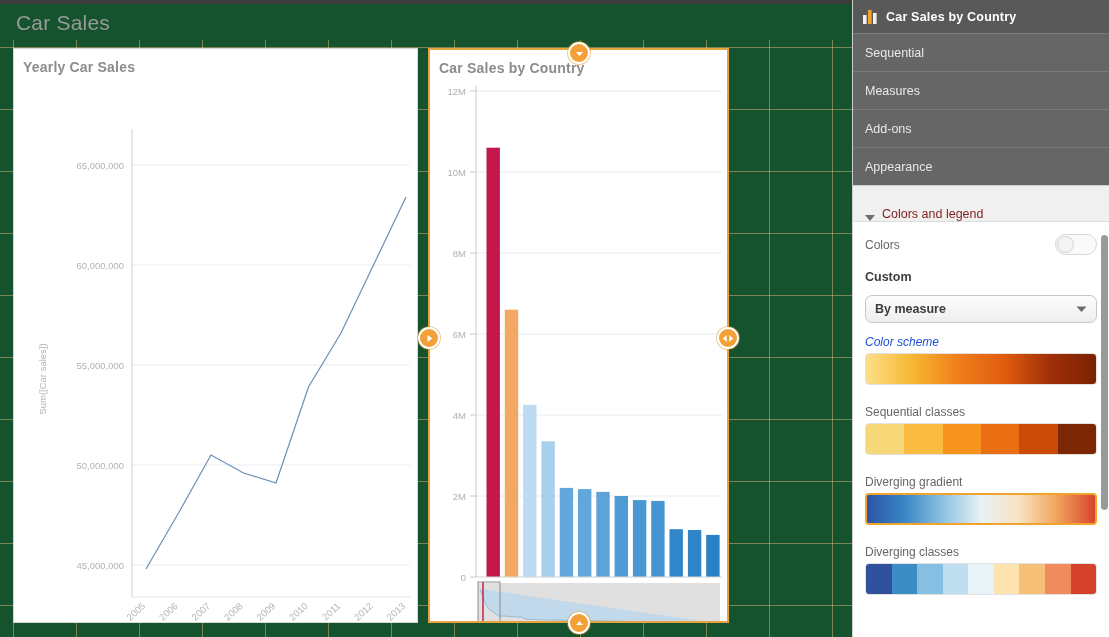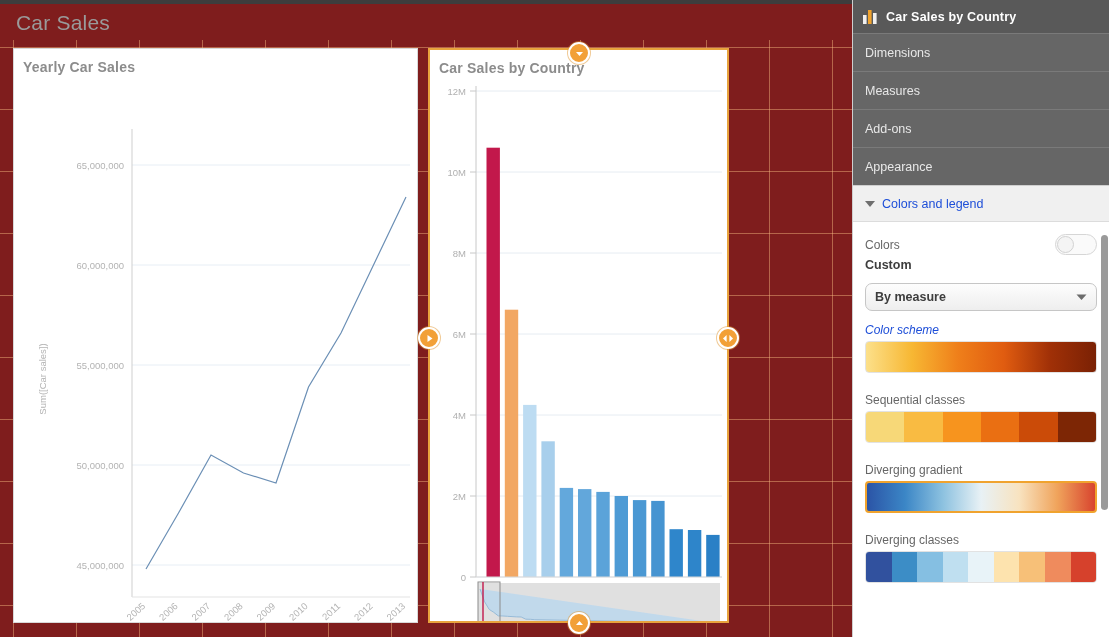--- a/index.html
+++ b/index.html
@@ -8,21 +8,21 @@
     font-family: "Liberation Sans", sans-serif;
     background: #ffffff;
     overflow: hidden;
   }
   #app { position: relative; width: 1109px; height: 637px; display: flex; }
 
   
   .workspace {
     position: relative;
     width: 852px; height: 637px;
-    background: #7f1d1d;
+    background: #14532d;
     overflow: hidden;
   }
   .topbar {
     position: absolute; left: 0; top: 0; width: 852px; height: 4px;
     background: #3d3d3d;
   }
   .sheet-title {
     position: absolute; left: 16px; top: 11px;
     font-size: 21px; color: #9a9a9a; font-weight: 400;
     letter-spacing: .2px;
@@ -79,39 +79,39 @@
     display: flex; align-items: center; padding-left: 10px; gap: 8px;
   }
   .panel-header .ptitle { font-size: 12.5px; font-weight: bold; letter-spacing: .2px; }
   .acc-item {
     height: 38px; background: #666666; color: #e8e8e8;
     border-top: 1px solid #7a7a7a;
     display: flex; align-items: center; padding-left: 12px;
     font-size: 12.5px; cursor: pointer;
   }
   .acc-open {
-    height: 37px; background: #f0f0f0; color: #1d4ed8;
+    height: 37px; background: #f0f0f0; color: #7f1d1d;
     border-top: 1px solid #cfcfcf; border-bottom: 1px solid #dcdcdc;
-    display: flex; align-items: center; padding-left: 12px; gap: 7px;
+    display: flex; align-items: flex-end; padding-left: 12px; gap: 7px;
     font-size: 12.5px; cursor: pointer;
   }
   .caret-dn { width: 0; height: 0; border-left: 5px solid transparent; border-right: 5px solid transparent; border-top: 6px solid #6e6e6e; }
   .panel-body { padding: 12px 12px 0 12px; position: relative; }
   .row-label { font-size: 12px; color: #666; }
   .row-flex { display: flex; align-items: center; justify-content: space-between; }
   .switch {
     width: 42px; height: 21px; border-radius: 11px;
     background: #fafafa; border: 1px solid #d6d6d6; position: relative;
     cursor: pointer;
   }
   .switch .knob {
     position: absolute; left: 1px; top: 1px; width: 17px; height: 17px;
     border-radius: 50%; background: #f4f4f4; border: 1px solid #d2d2d2;
   }
-  .val-bold { font-size: 12.5px; font-weight: bold; color: #3d3d3d; margin-top: 3px; }
+  .val-bold { font-size: 12.5px; font-weight: bold; color: #3d3d3d; margin-top: 15px; }
   .select {
     margin-top: 11px; height: 28px; border: 1px solid #c6c6c6; border-radius: 7px;
     background: linear-gradient(#fdfdfd,#eeeeee);
     display: flex; align-items: center; justify-content: space-between;
     padding: 0 9px; font-size: 12.5px; font-weight: bold; color: #3d3d3d;
     cursor: pointer;
   }
   .sec-label { font-size: 12px; color: #1d4ed8; margin-top: 12px; font-style: italic; }
   .sw-label  { font-size: 12px; color: #666; margin-top: 20px; }
   .swatch {
@@ -257,21 +257,21 @@
     <div class="panel-header">
       <svg width="15" height="14" viewBox="0 0 15 14">
         <rect x="0" y="5" width="3.6" height="9" fill="#f0f0f0"></rect>
         <rect x="5" y="0" width="3.6" height="14" fill="#f0a32e"></rect>
         <rect x="10" y="3" width="3.6" height="11" fill="#f0f0f0"></rect>
       </svg>
       <span class="ptitle">Car Sales by Country</span>
     </div>
 
     <div class="acc-item">
-      <span>Dimensions</span>
+      <span>Sequential</span>
     </div>
     <div class="acc-item">
       <span>Measures</span>
     </div>
     <div class="acc-item">
       <span>Add-ons</span>
     </div>
     <div class="acc-item">
       <span>Appearance</span>
     </div>

